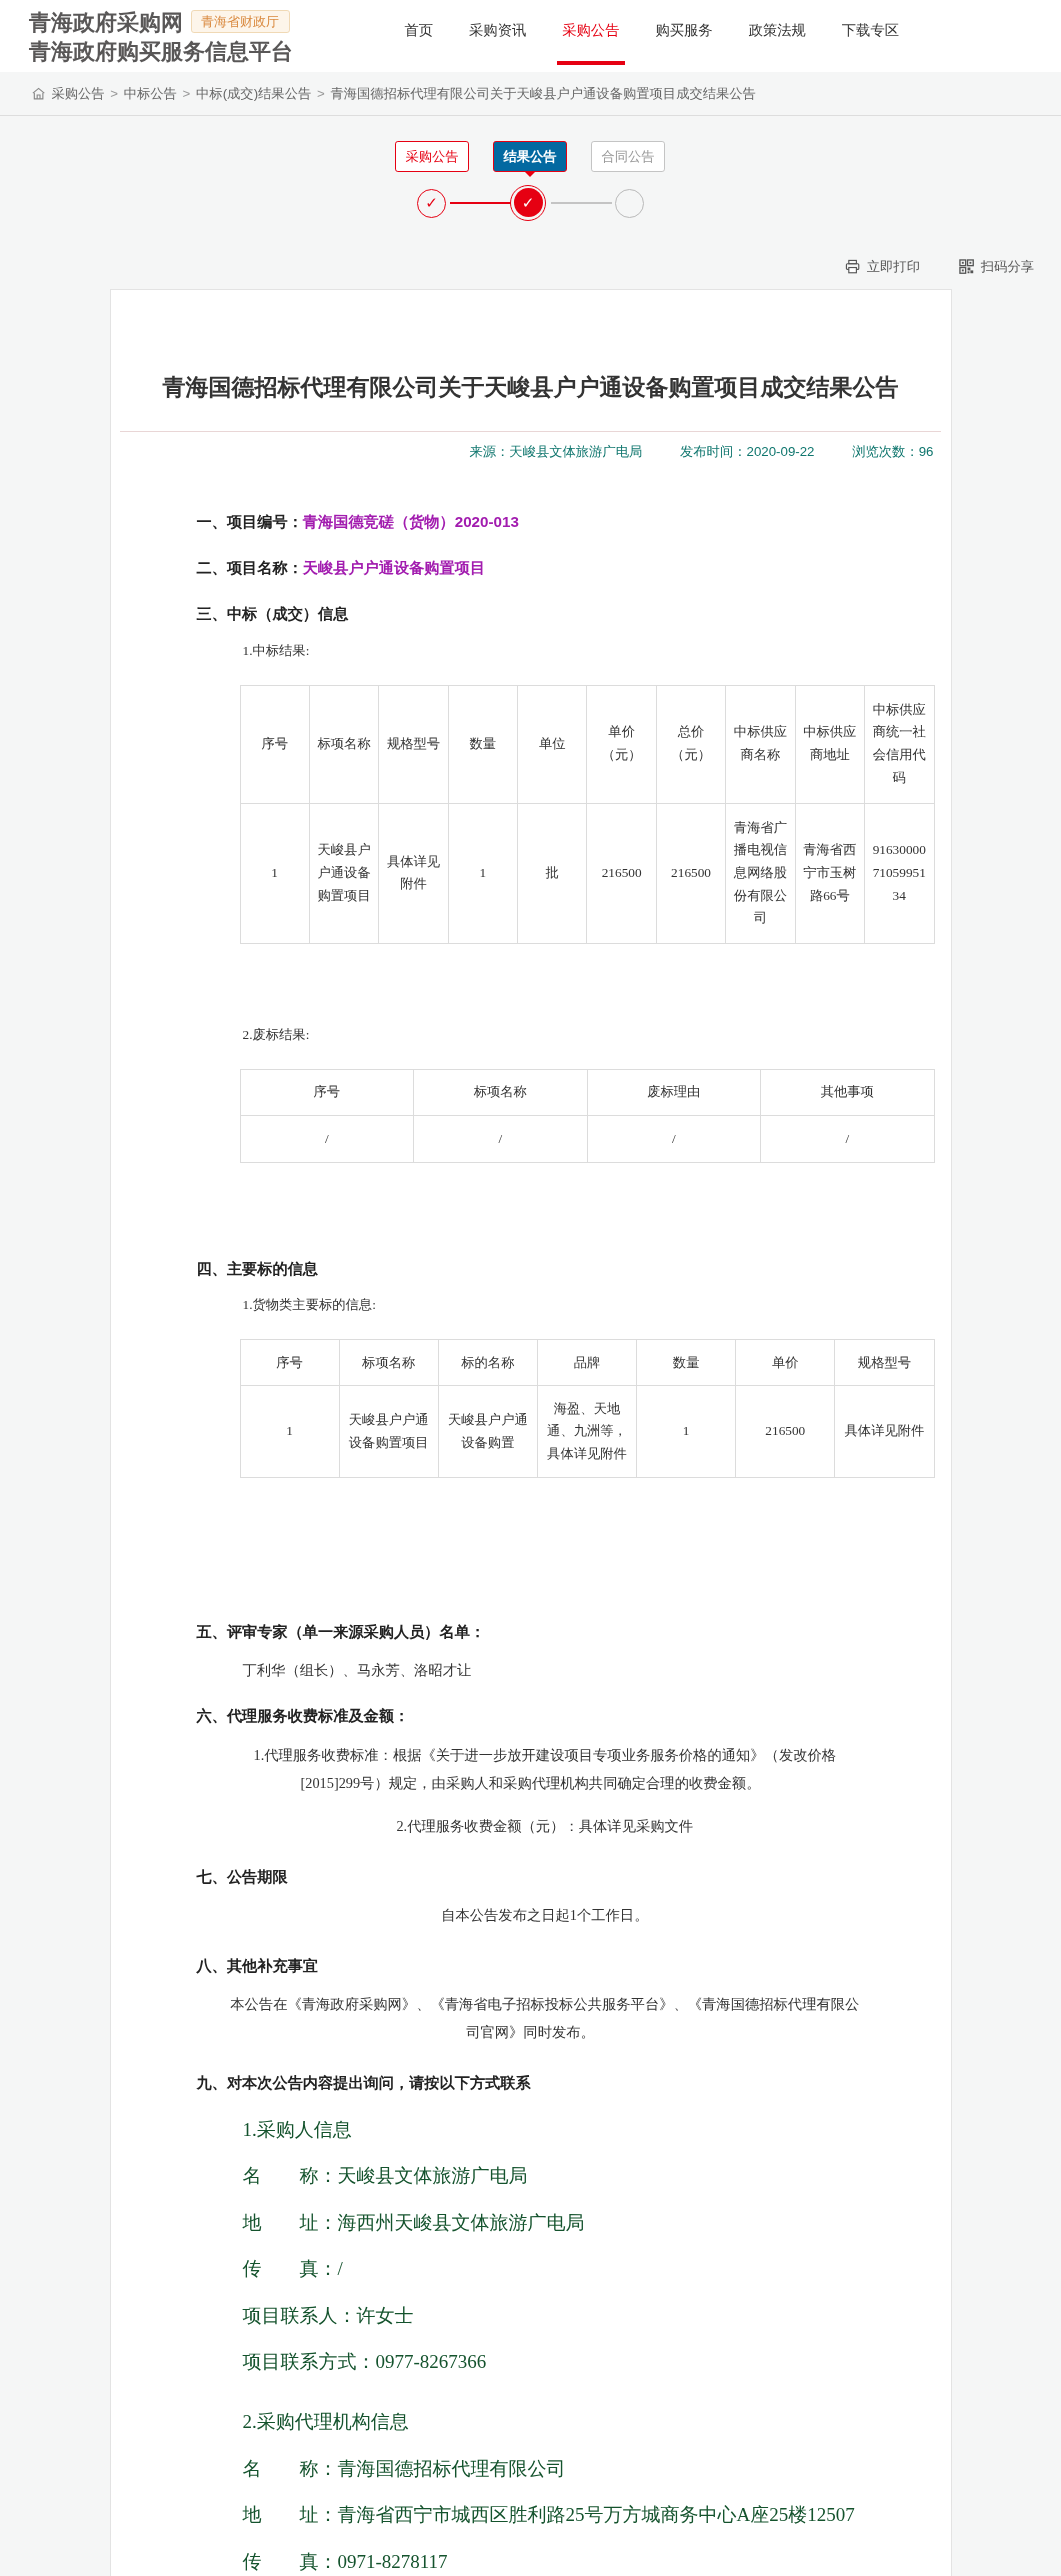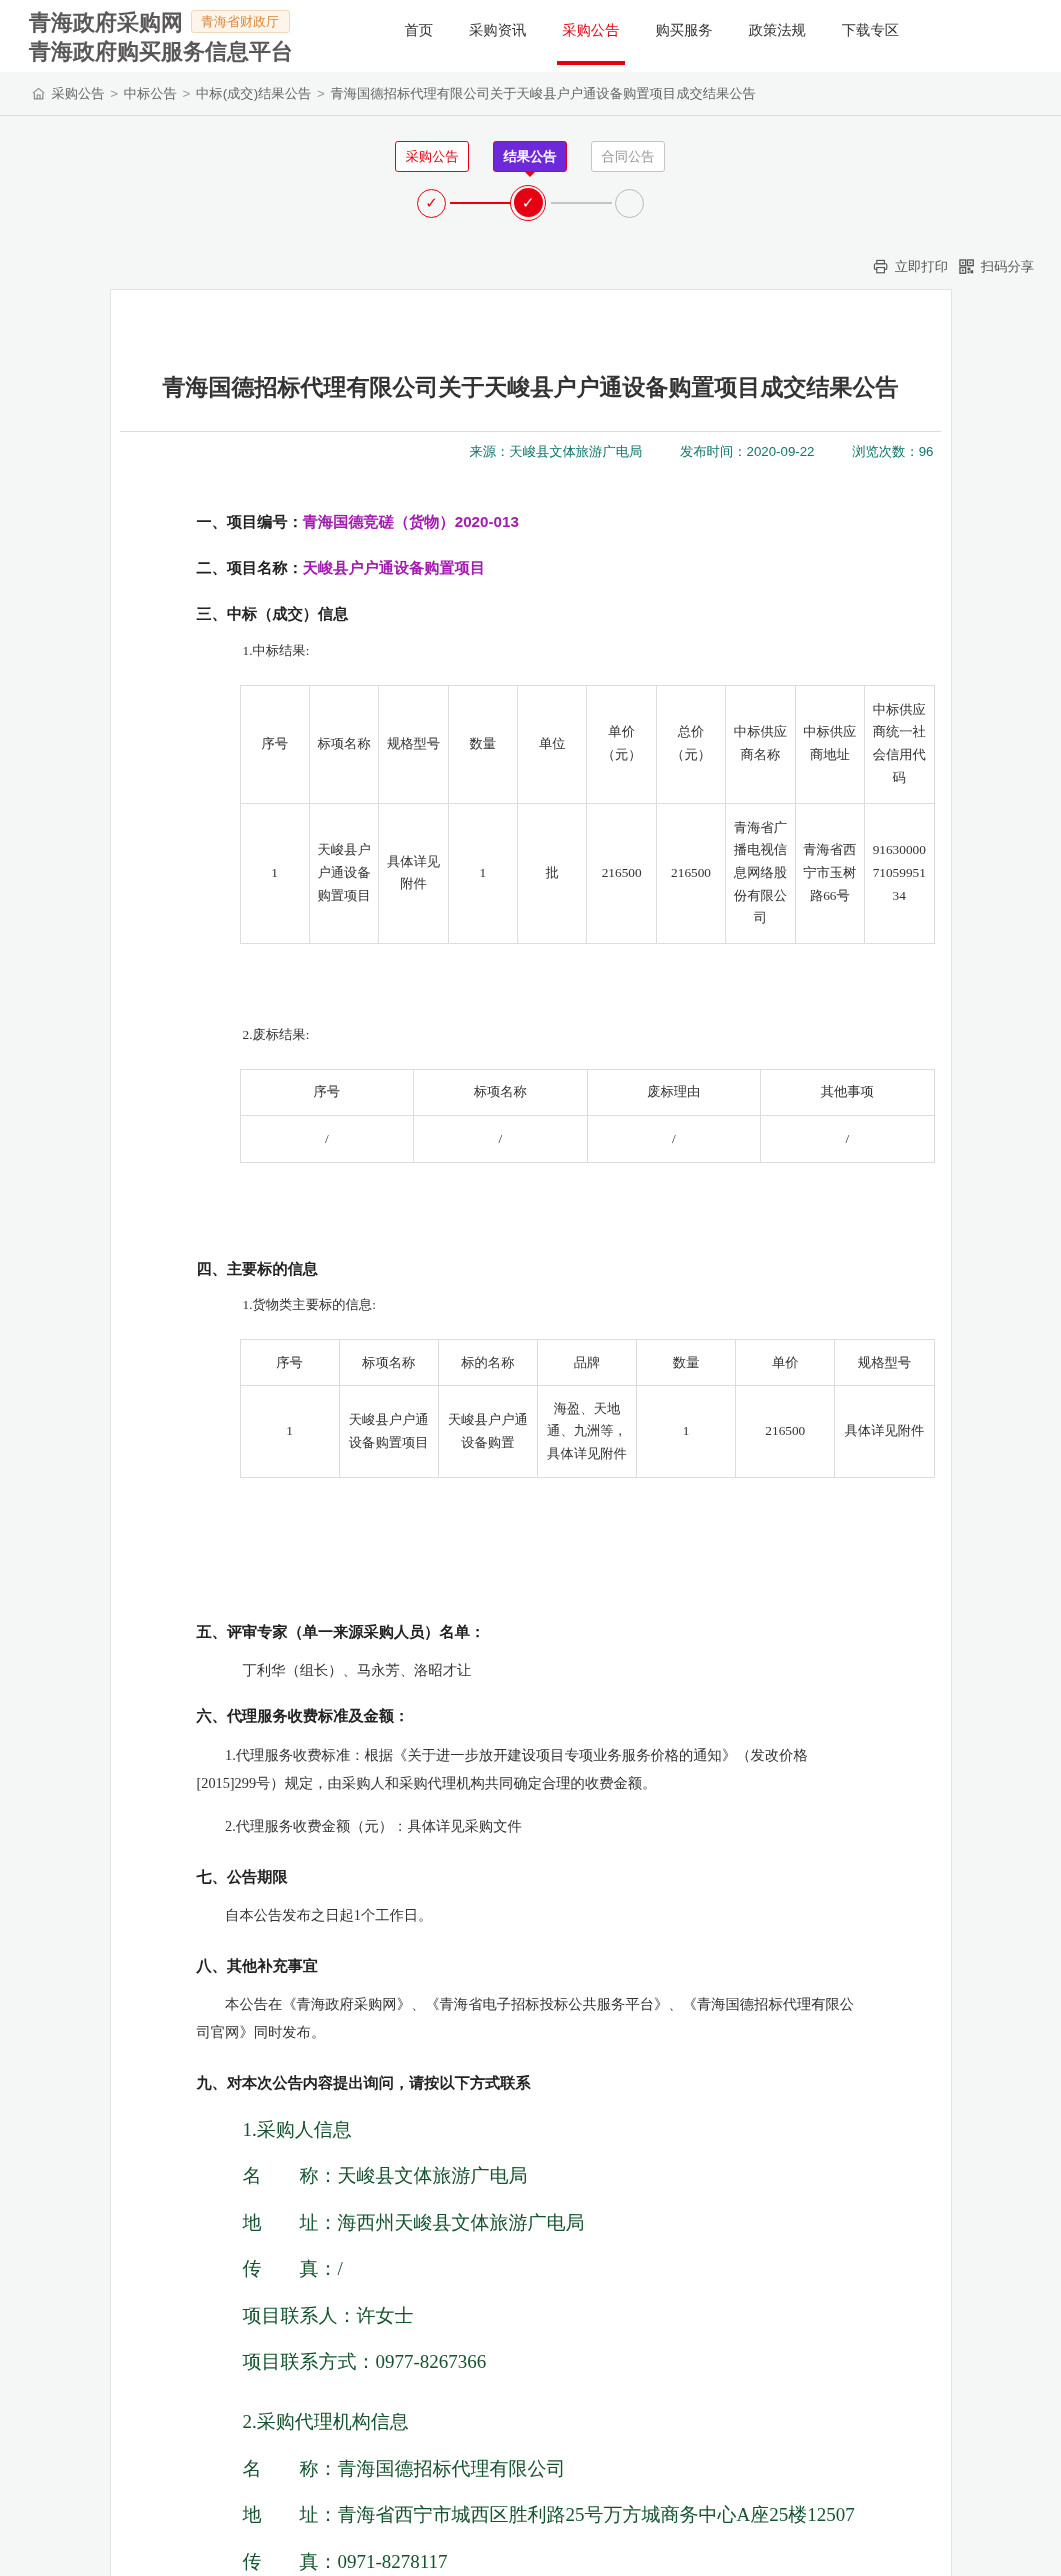--- a/index.html
+++ b/index.html
@@ -71,21 +71,21 @@
   .step-col { width: 98px; display: flex; flex-direction: column; align-items: center; }
   .step-box {
     font-size: 13.3px;
     padding: 5.7px 9.5px;
     border-radius: 2.9px;
     position: relative;
     white-space: nowrap;
     background: #fff;
   }
   .step-box.done { border: 1px solid #e60012; color: #e60012; }
-  .step-box.current { background: #6d28d9; color: #fff; border: 1px solid #e60012; font-weight: bold; }
+  .step-box.current { background: #0369a1; color: #fff; border: 1px solid #e60012; font-weight: bold; }
   .step-box.current::after {
     content: "";
     position: absolute;
     left: 50%; bottom: -5.7px;
     transform: translateX(-50%);
     border: 5.7px solid transparent;
     border-top-color: #e60012;
     border-bottom: none;
   }
   .step-box.pending { border: 1px solid #c4c4c4; color: #999; }
@@ -109,21 +109,21 @@
   }
   .circle.pending {
     left: 232px; top: 6.7px; width: 29px; height: 29px;
     border: 1.9px solid #b9b9b9; background: #f5f6f6;
   }
   
   .toolbar {
     display: flex;
     justify-content: flex-end;
     align-items: center;
-    gap: 11px;
+    gap: 39px;
     padding-right: 27px;
     margin-top: 34px;
     font-size: 13.3px;
     color: #555;
   }
   .tool-btn { display: inline-flex; align-items: center; gap: 6.7px; cursor: pointer; }
   
   .card {
     width: 842px;
     margin: 13.3px auto 0;
@@ -160,20 +160,21 @@
     color: #333;
     margin: 17px 0 0 46px;
   }
   .para {
     font-family: "Liberation Serif", serif;
     font-size: 14.3px;
     color: #333;
     line-height: 1.95;
     margin-top: 15.2px;
     text-indent: 2em;
+    text-align: center;
   }
   .names-line {
     font-family: "Liberation Serif", serif;
     font-size: 14.3px;
     color: #333;
     margin: 19px 0 0 46px;
   }
   
   table.doc-table {
     border-collapse: collapse;

